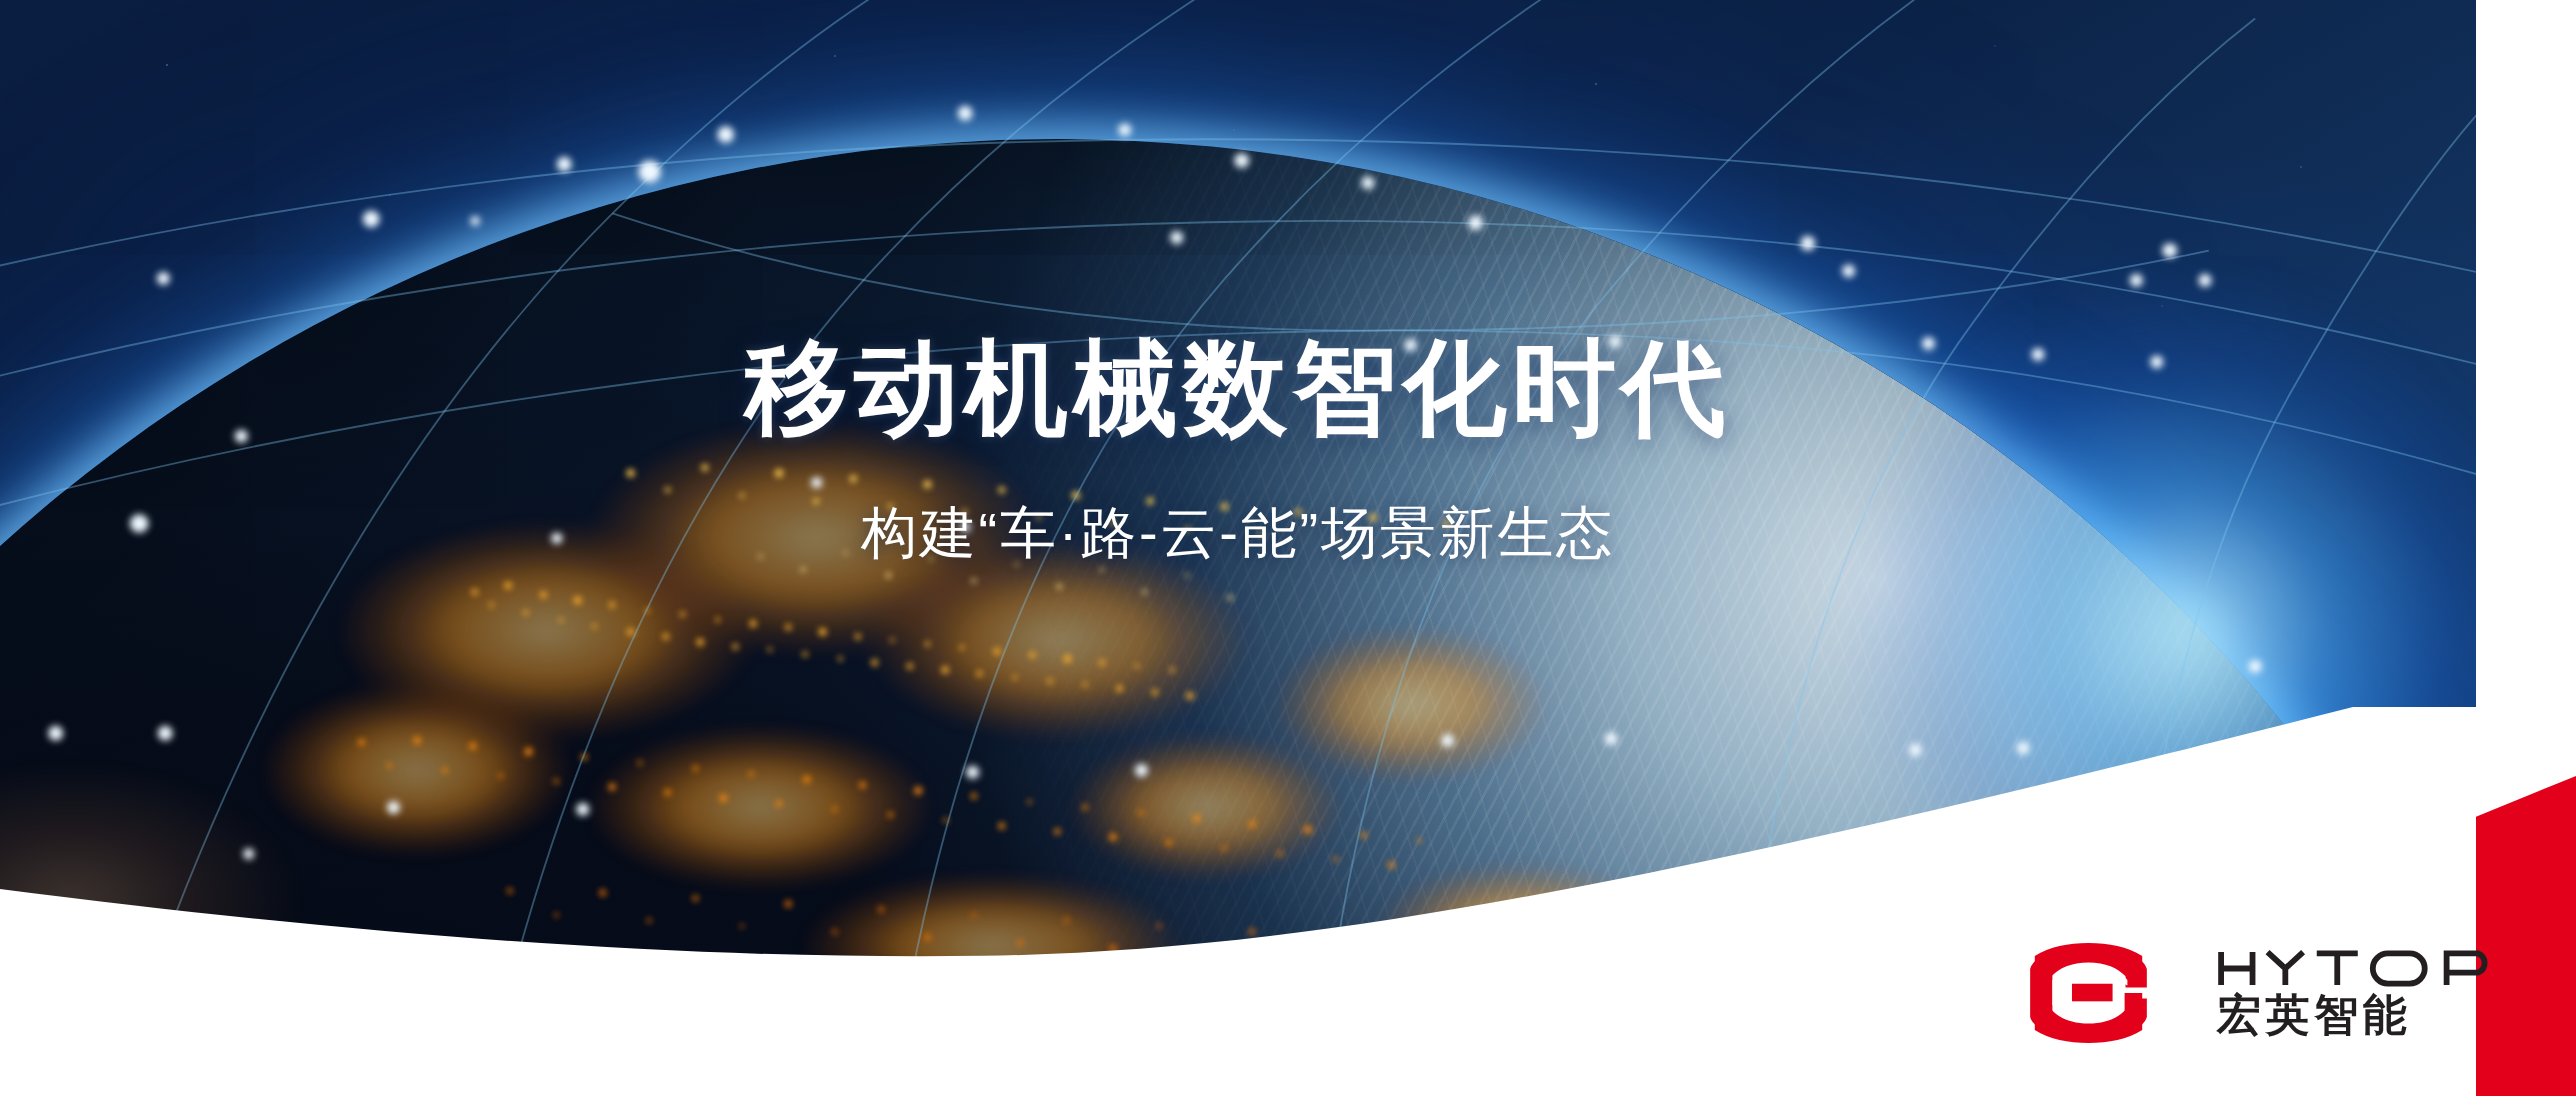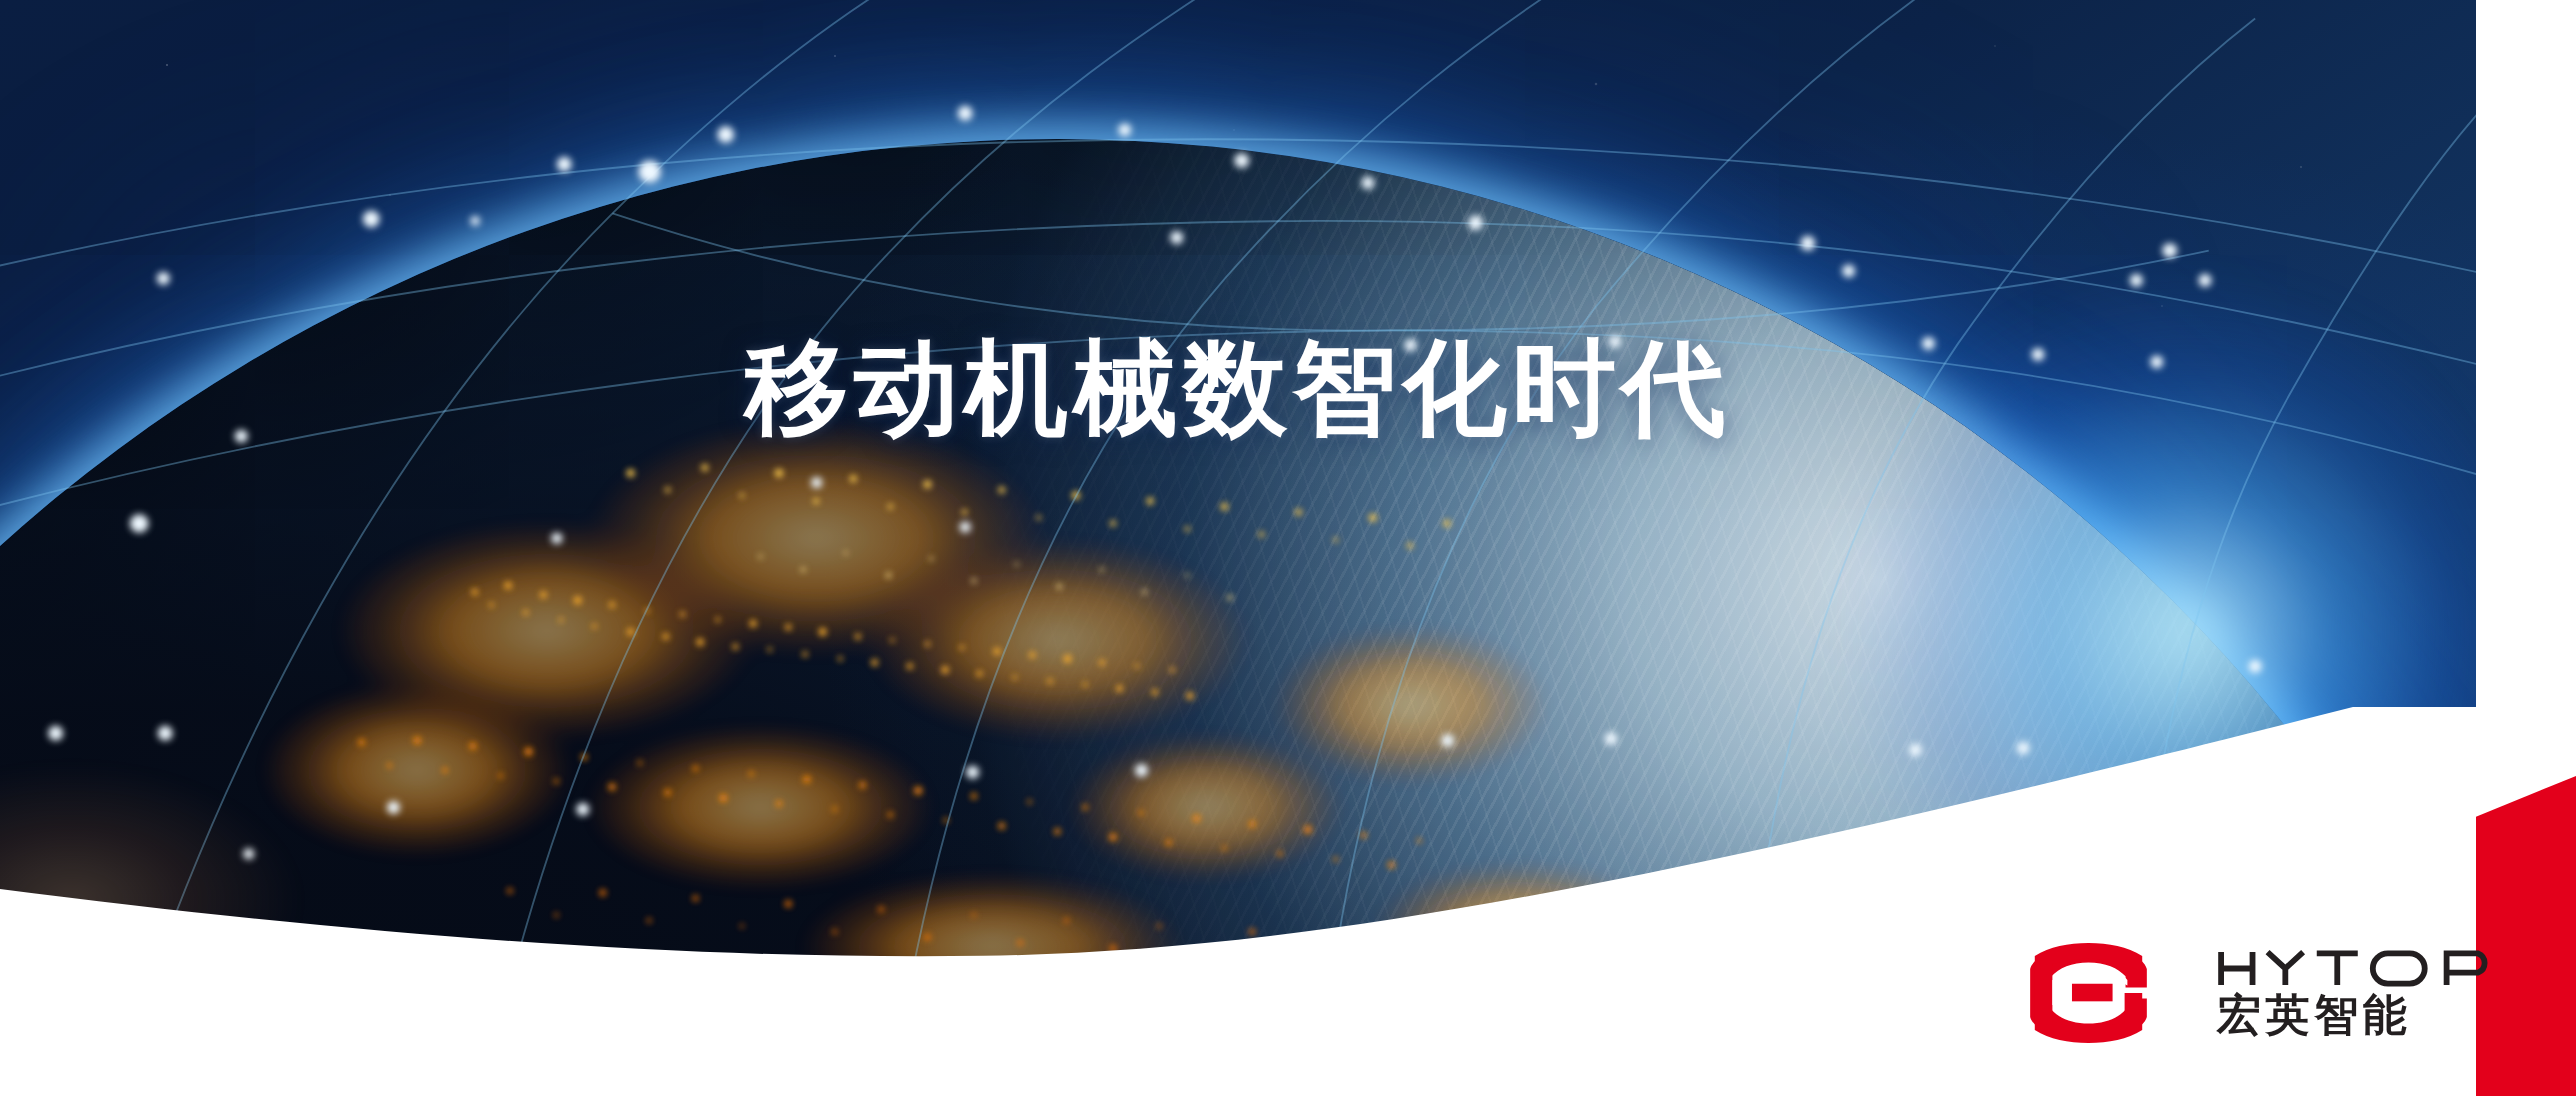--- a/index.html
+++ b/index.html
@@ -520,20 +520,23 @@
             <circle cx="268" cy="920" r="6"></circle>
         </g>
       </svg>
     </div>
 
     <div class="flare"></div>
 
     <div class="headline-wrap">
       <div class="headline">移动机械数智化时代</div>
     </div>
+    <div class="subhead-wrap">
+      <div class="subhead">构建“车·路-云-能”场景新生态</div>
+    </div>
 
     <div class="swoosh">
       <svg viewBox="0 0 2668 420" preserveAspectRatio="none" xmlns="http://www.w3.org/2000/svg">
         <path d="M 0 196 C 420 250 760 272 1060 268 C 1420 262 1800 190 2668 -34 L 2668 420 L 0 420 Z" fill="#ffffff"></path>
       </svg>
     </div>
 
   </div>
 
   <div class="right-margin"></div>

